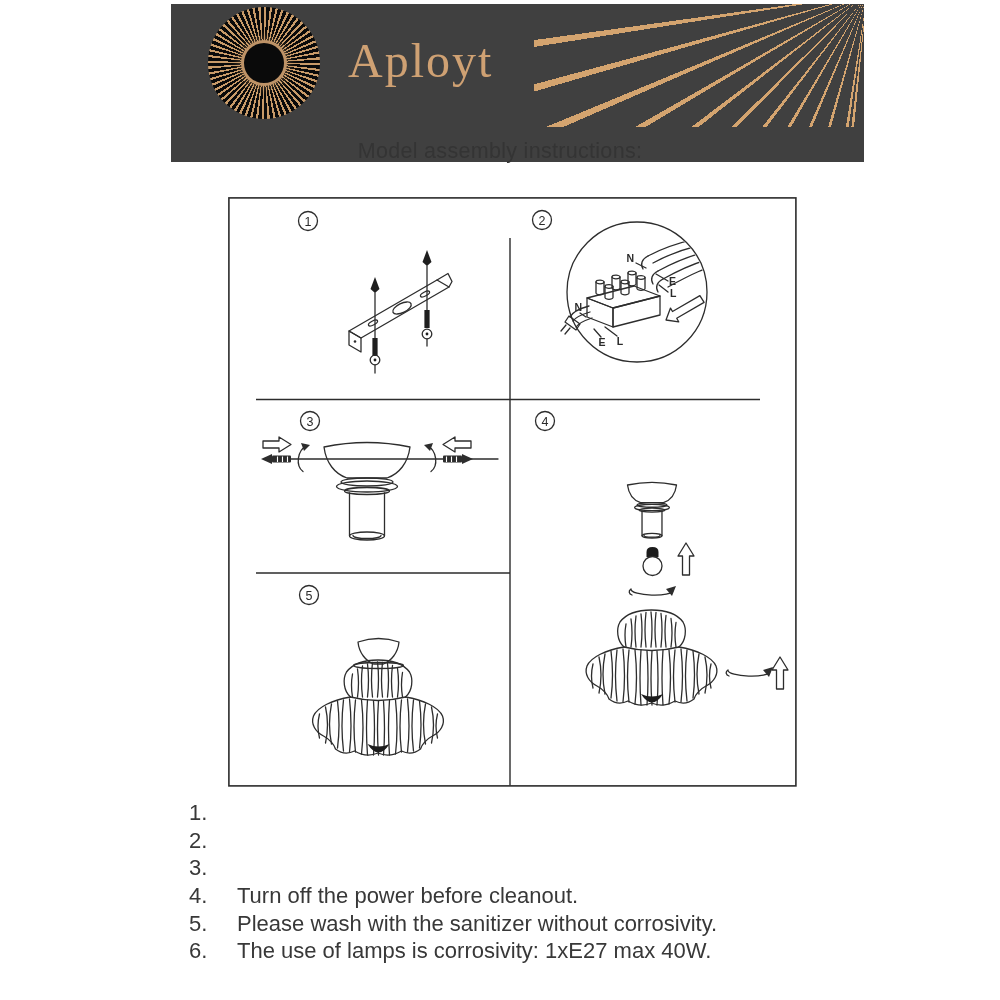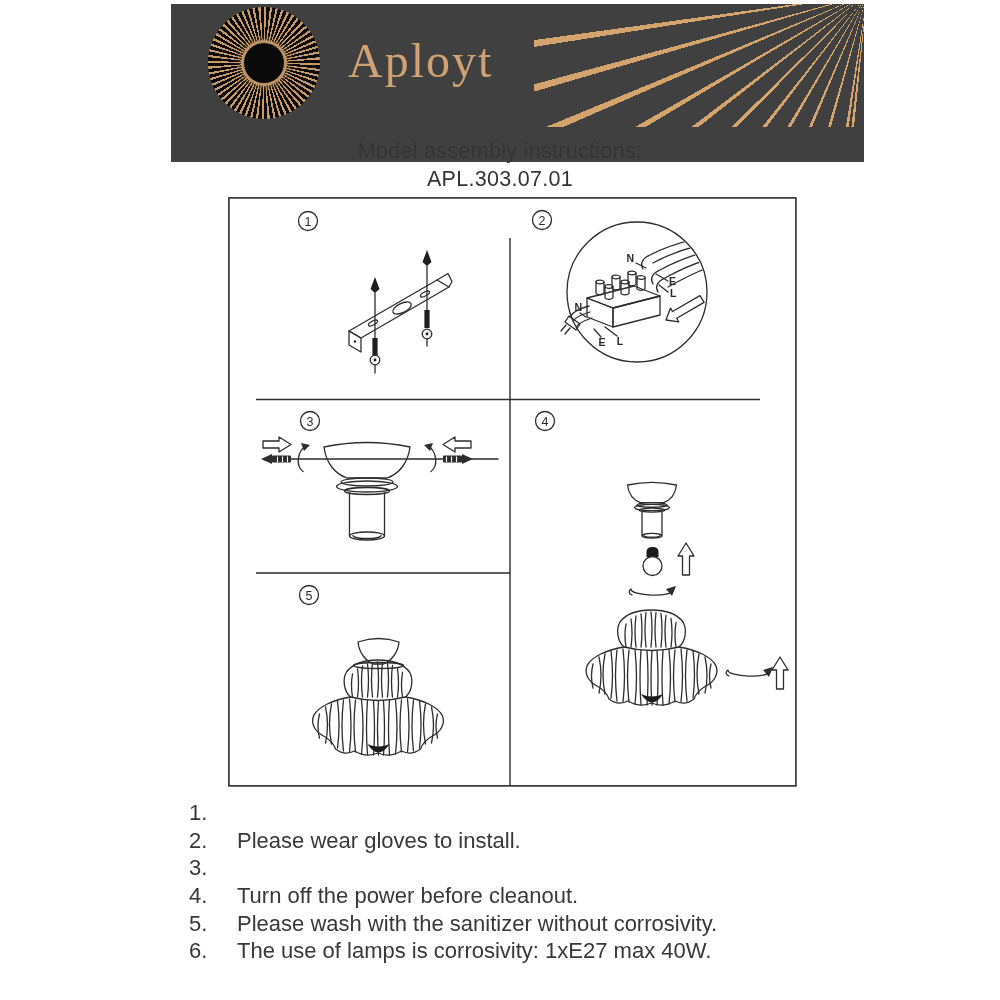--- a/index.html
+++ b/index.html
@@ -39,21 +39,20 @@
   <div class="header">
     <div class="sunburst">
       <div class="sunburst-core"></div>
     </div>
     <div class="brand">Aployt</div>
     <div class="rays"></div>
   </div>
 
   <div class="titleblock">
     <div>Model assembly instructions:</div>
-    <div>APL.303.07.01</div>
   </div>
 
   <div class="diagram">
   <svg width="569" height="590" viewBox="228 197 569 590">
     <defs>
       <clipPath id="circ2">
             <circle cx="637" cy="292" r="69"></circle>
           </clipPath>
 
       <g id="canopy">
@@ -198,21 +197,20 @@
     </g>
   </svg>
   </div>
 
   <div class="instructions">
     <div class="irow">
       <span class="inum">1.</span>
     </div>
     <div class="irow">
       <span class="inum">2.</span>
-      <span class="itxt">Please wear gloves to install.</span>
     </div>
     <div class="irow">
       <span class="inum">3.</span>
     </div>
     <div class="irow">
       <span class="inum">4.</span>
       <span class="itxt">Turn off the power before cleanout.</span>
     </div>
     <div class="irow">
       <span class="inum">5.</span>

